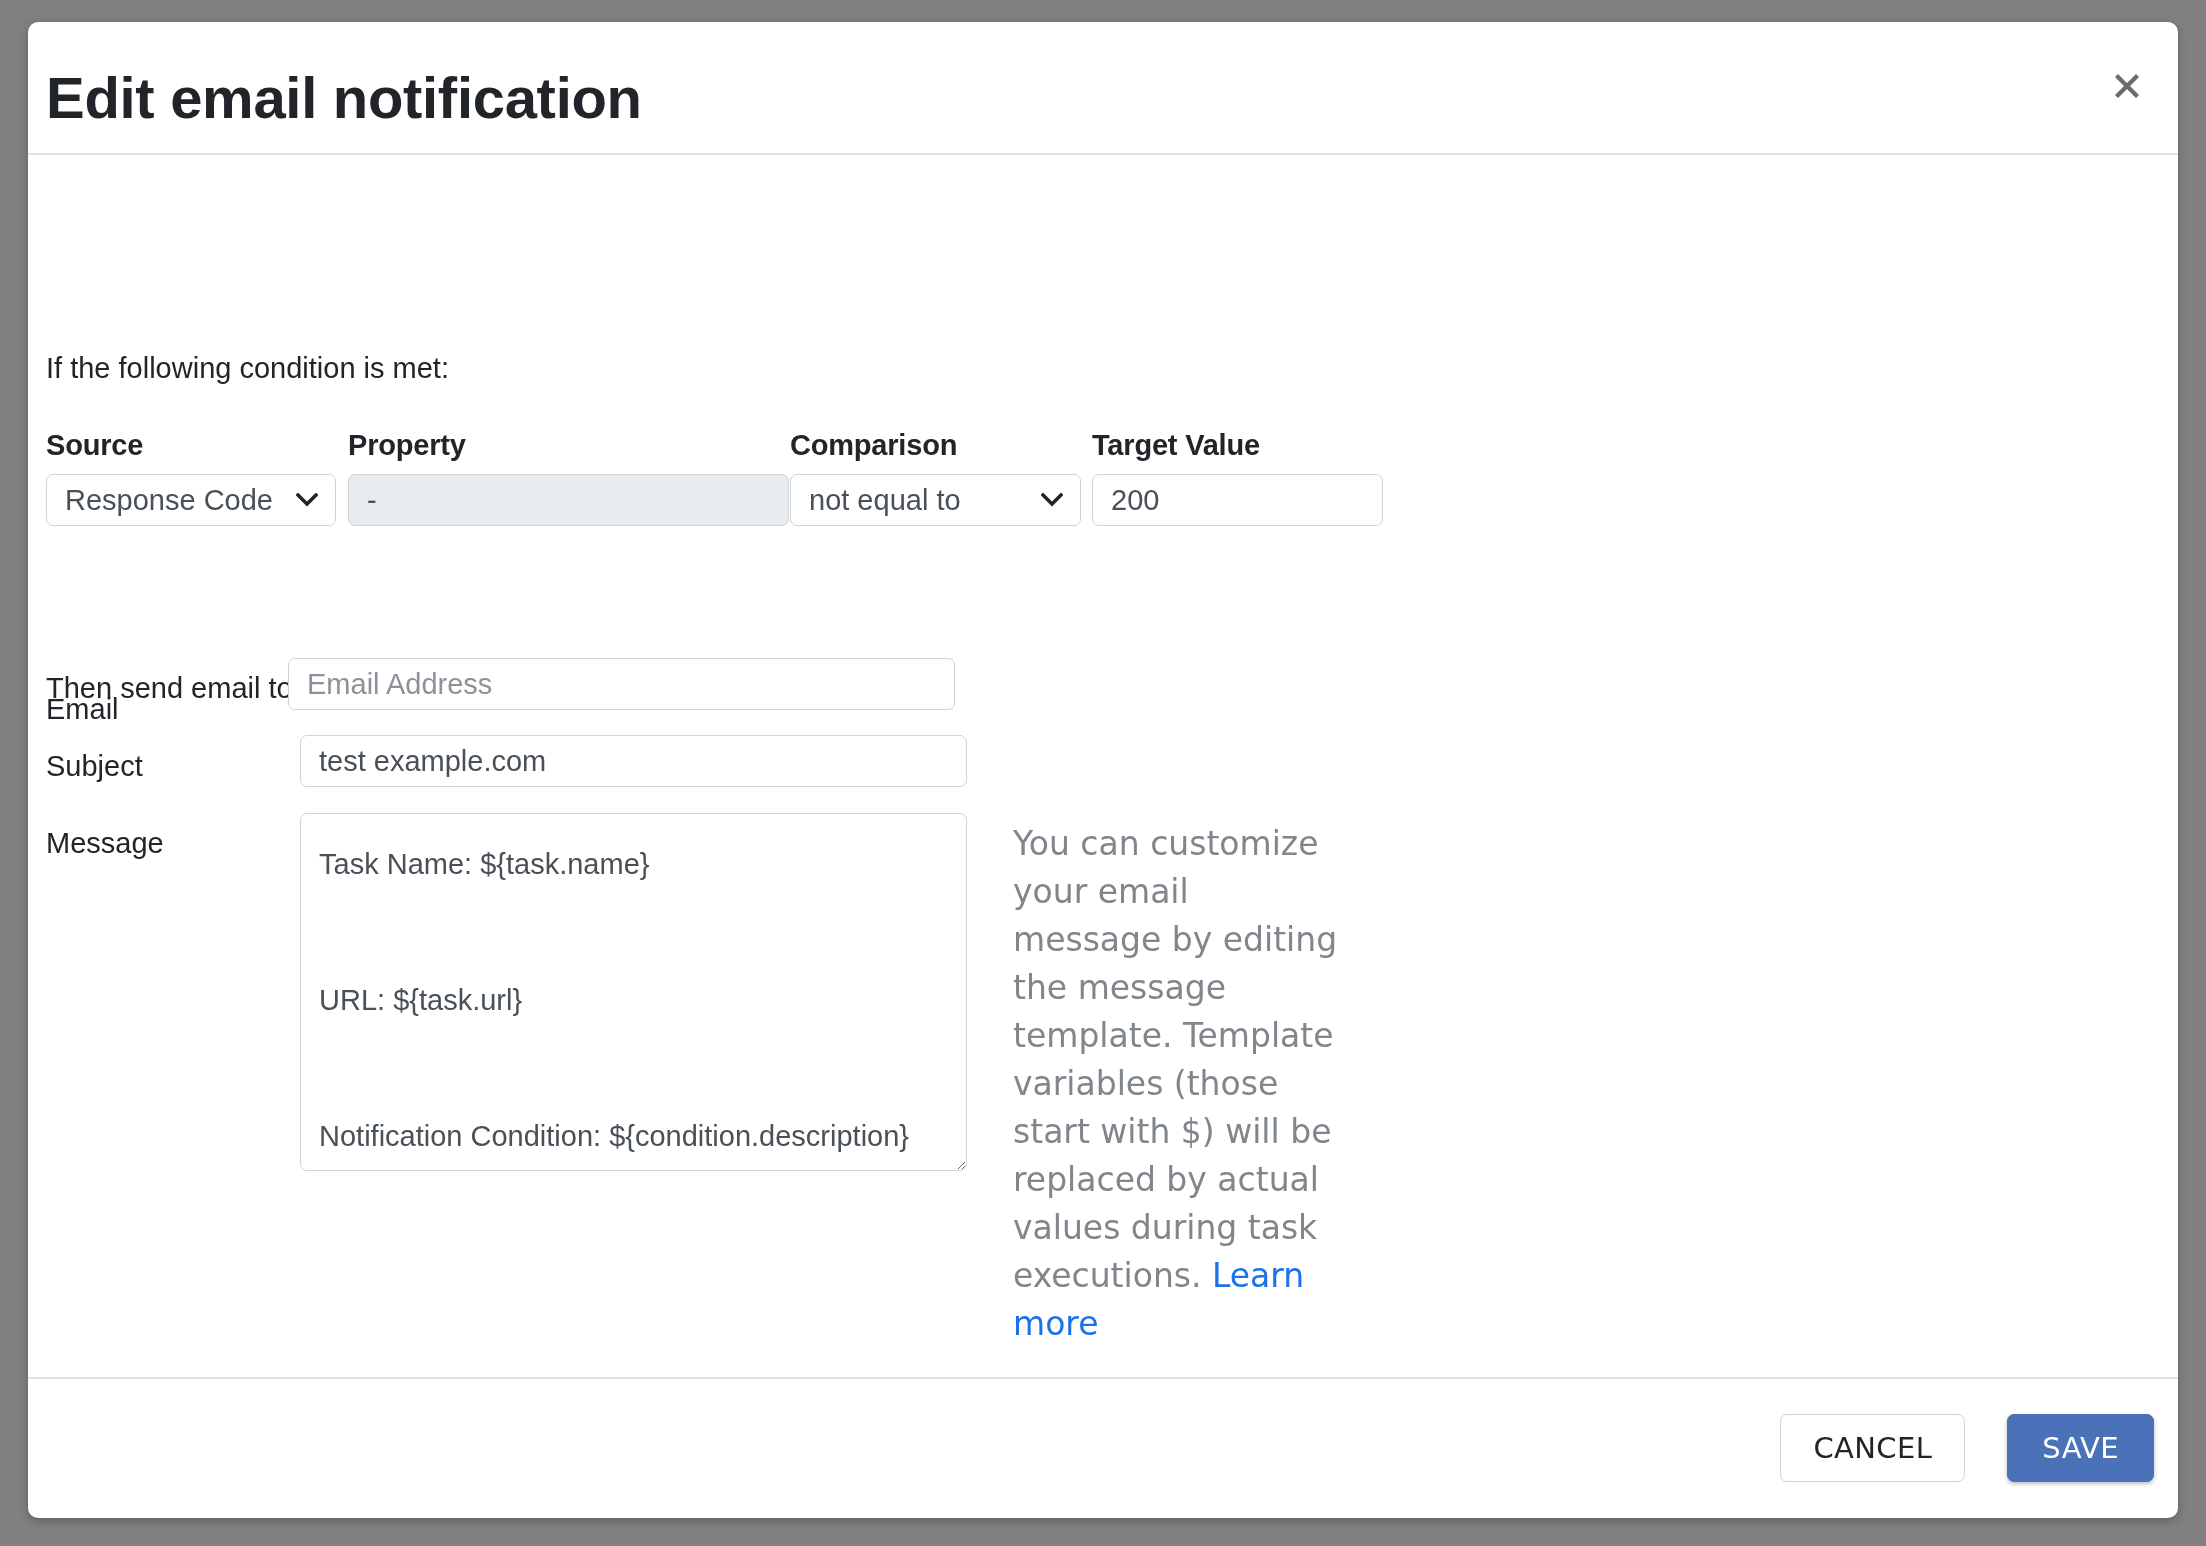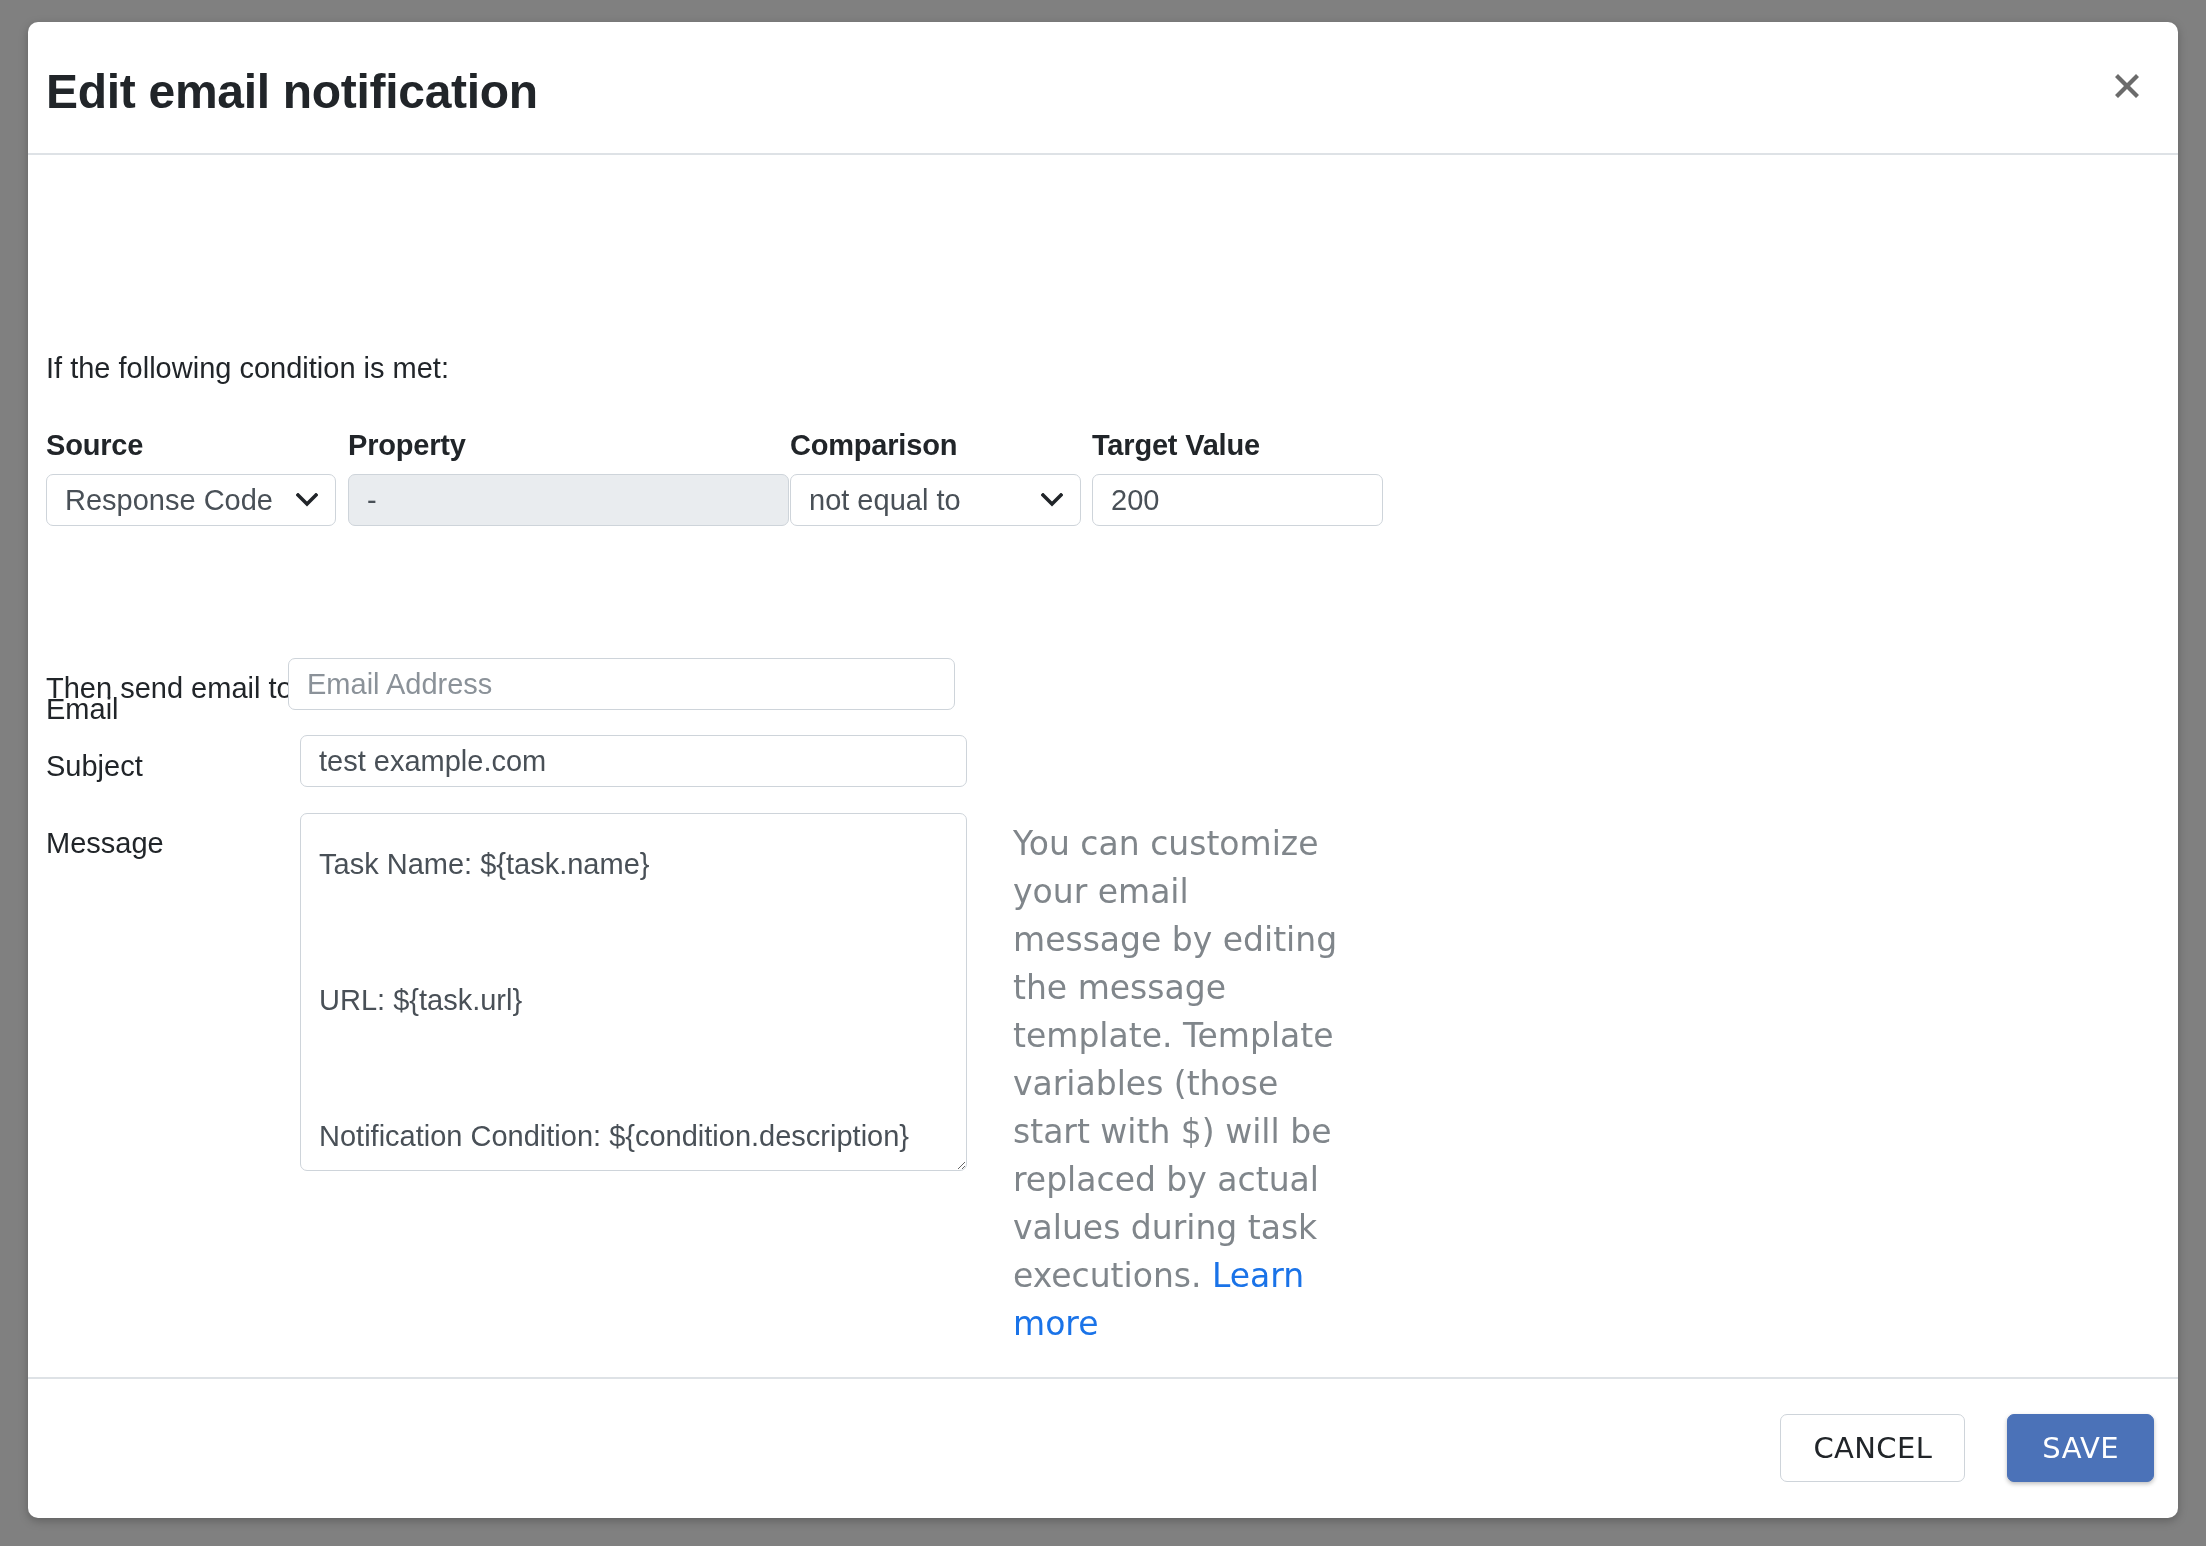--- a/index.html
+++ b/index.html
@@ -31,21 +31,21 @@
   .modal-header {
     position: relative;
     height: 133px;
     border-bottom: 2px solid #dee2e6;
     box-sizing: border-box;
   }
   .modal-title {
     position: absolute;
     left: 18px;
     top: 42px;
-    font-size: 48px;
+    font-size: 58px;
     font-weight: 600;
     color: #212529;
     letter-spacing: -0.3px;
   }
   .close-btn {
     position: absolute;
     right: 25px;
     top: 38px;
     width: 52px;
     height: 52px;

